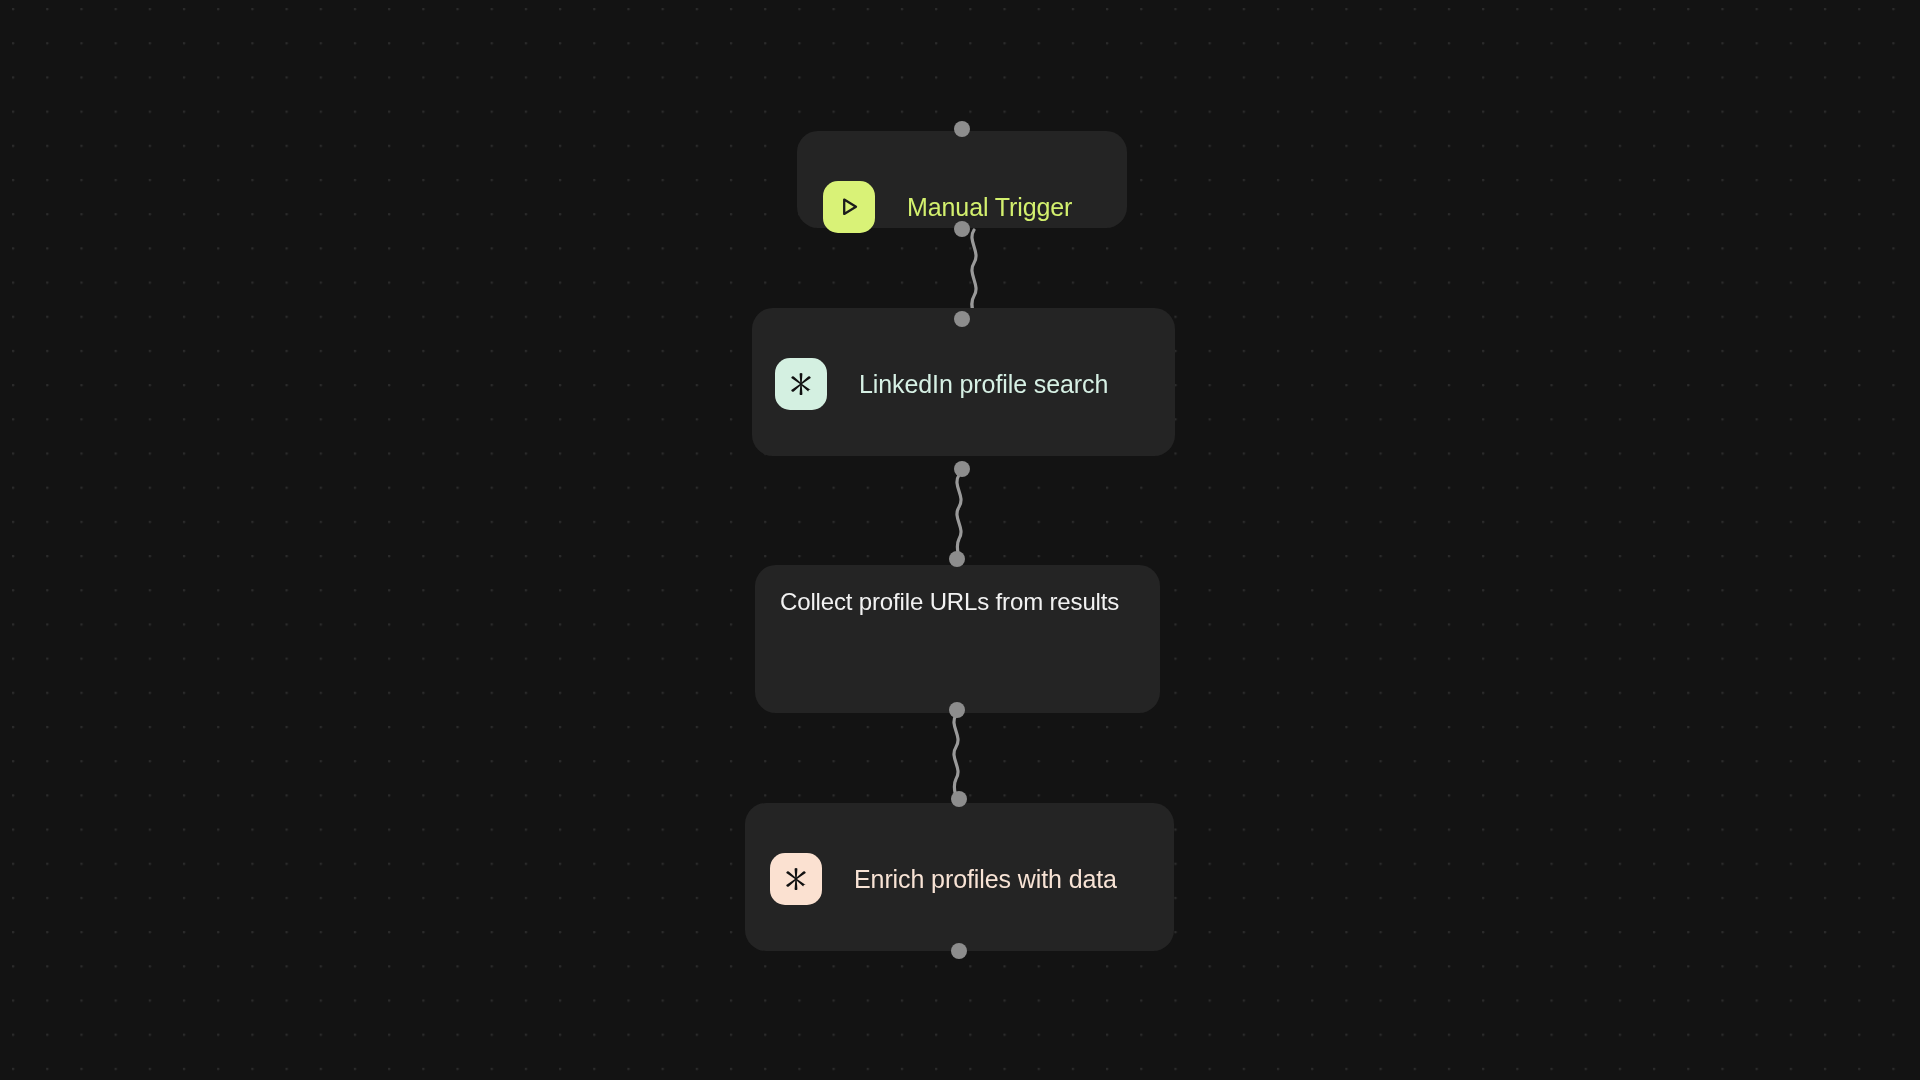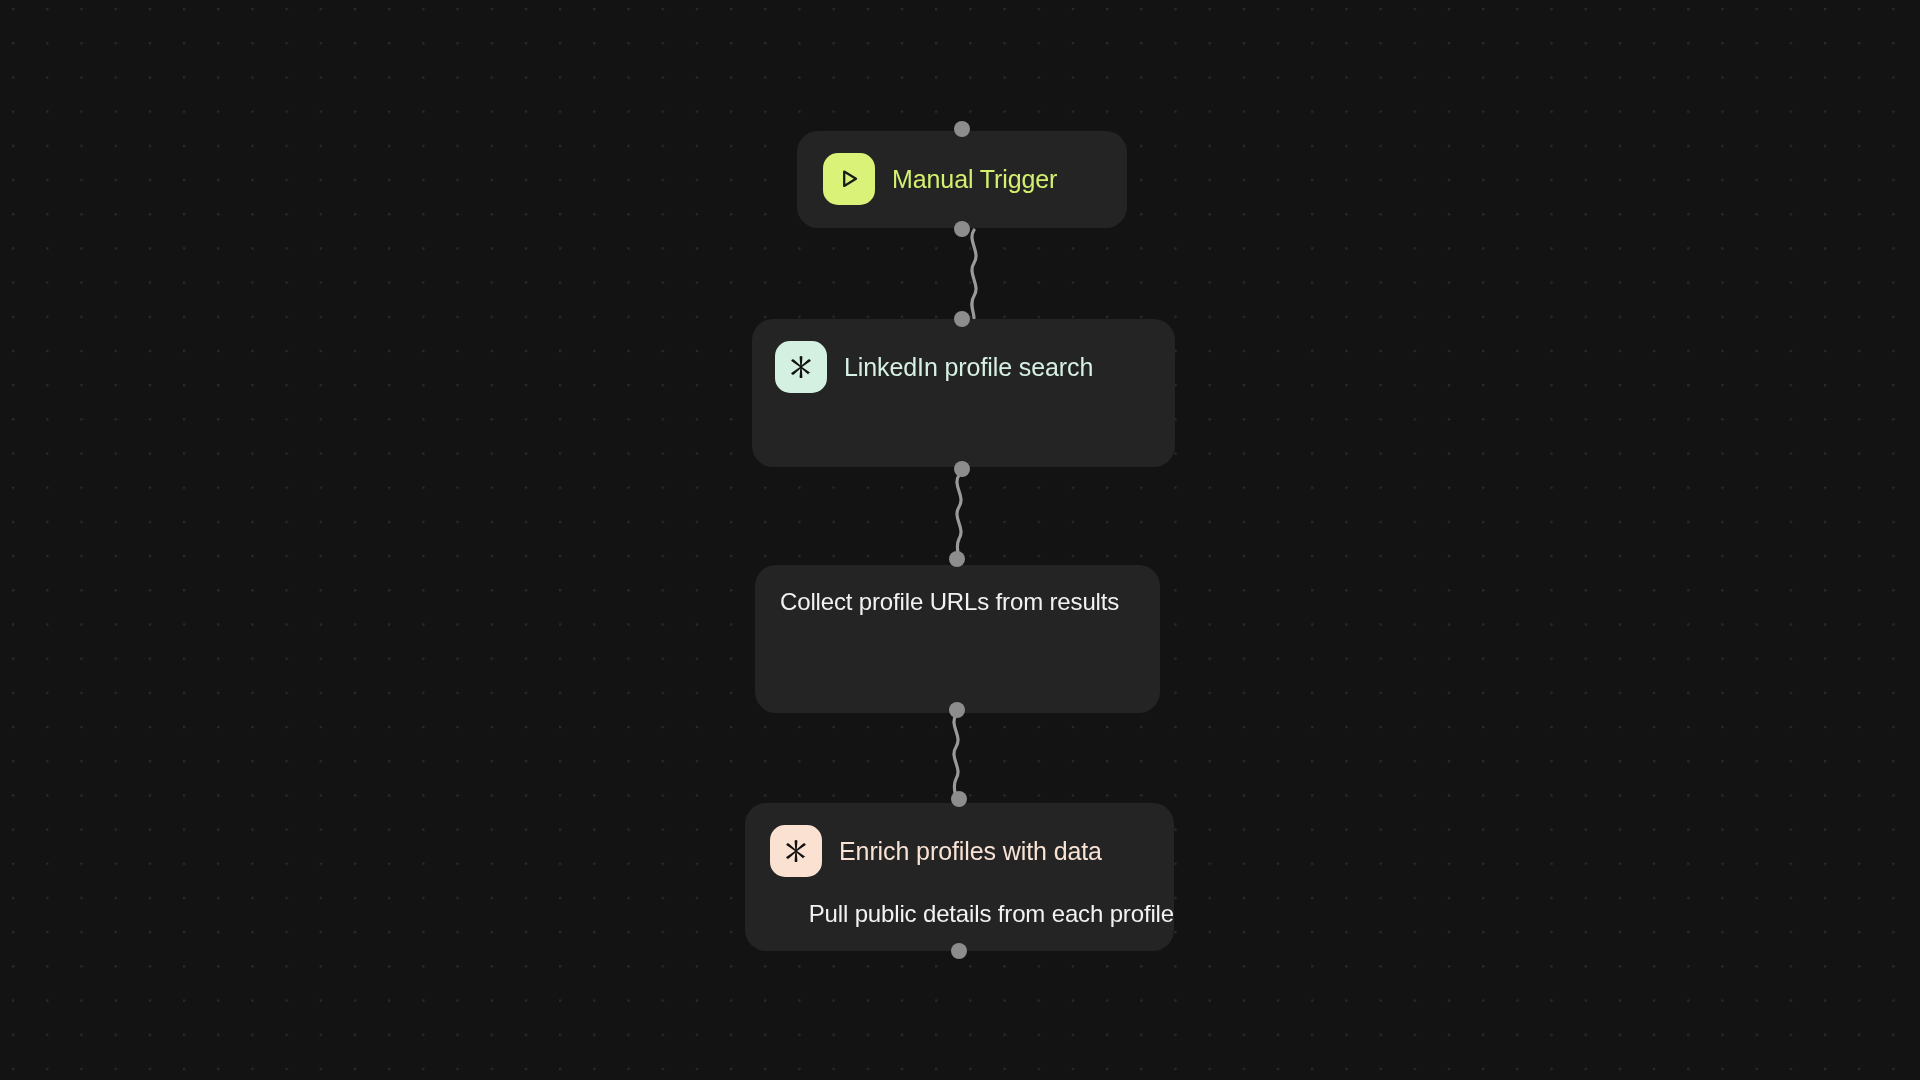--- a/index.html
+++ b/index.html
@@ -31,21 +31,22 @@
   .node {
     position: absolute;
     background: #242424;
     border-radius: 21px;
     box-sizing: border-box;
     padding: 0;
   }
   .node-head {
     display: flex;
     align-items: center;
-    gap: 17px;
+    gap: 32px;
+    margin-top: 28px;
   }
   .node-icon {
     width: 52px;
     height: 52px;
     border-radius: 15px;
     display: flex;
     align-items: center;
     justify-content: center;
     flex: 0 0 auto;
   }
@@ -63,21 +64,21 @@
     color: #f2f2f2;
     white-space: nowrap;
     letter-spacing: -0.15px;
     line-height: 1;
   }
 
   
   #node-0 { left: 797px; top: 131px;  width: 330px; height: 97px; }
   #node-0 .node-head { padding: 22px 0 0 26px; }
 
-  #node-1 { left: 752px; top: 319px;  width: 423px; height: 148px; }
+  #node-1 { left: 752px; top: 308px;  width: 423px; height: 148px; }
   #node-1 .node-head { padding: 22px 0 0 23px; }
   #node-1 .node-sub  { padding: 25px 0 0 25px; }
 
   #node-2 { left: 755px; top: 565px;  width: 405px; height: 148px; }
   #node-2 .node-head { padding: 22px 0 0 25px; }
   #node-2 .node-sub  { padding: 25px 15px 0 25px; }
 
   #node-3 { left: 745px; top: 803px;  width: 429px; height: 148px; text-align: right; }
   #node-3 .node-head { padding: 22px 0 0 25px; }
   #node-3 .node-sub  { padding: 25px 0 0 25px; }
@@ -170,21 +171,20 @@
               <path d="M7.05 12.0 a2.1 2.1 0 0 1 3.3 -1.9 L20.5 19.1 a0.95 0.95 0 0 1 -0.9 1.56 Z"></path>
               <path d="M32.95 28.0 a2.1 2.1 0 0 0 -3.3 1.9 L19.5 20.9 a0.95 0.95 0 0 0 0.9 -1.56 Z"></path>
               <path d="M10.35 29.9 a2.1 2.1 0 0 1 -3.3 -1.9 L19.6 19.34 a0.95 0.95 0 0 1 0.9 1.56 Z"></path>
               <path d="M29.65 10.1 a2.1 2.1 0 0 1 3.3 1.9 L20.4 20.66 a0.95 0.95 0 0 1 -0.9 -1.56 Z"></path>
             </g>
           </svg>
         </span>
       </div>
       <div class="node-title" style="color:#f8e3d5;">Enrich profiles with data</div>
     </div>
-    <div class="node-sub">Pull public details from each profile</div>
   </div>
 
   <div class="port" style="left:962px; top:129px;"></div>
   <div class="port" style="left:962px; top:229px;"></div>
 
   <div class="port" style="left:962px; top:319px;"></div>
   <div class="port" style="left:962px; top:469px;"></div>
 
   <div class="port" style="left:957px; top:559px;"></div>
   <div class="port" style="left:957px; top:710px;"></div>

